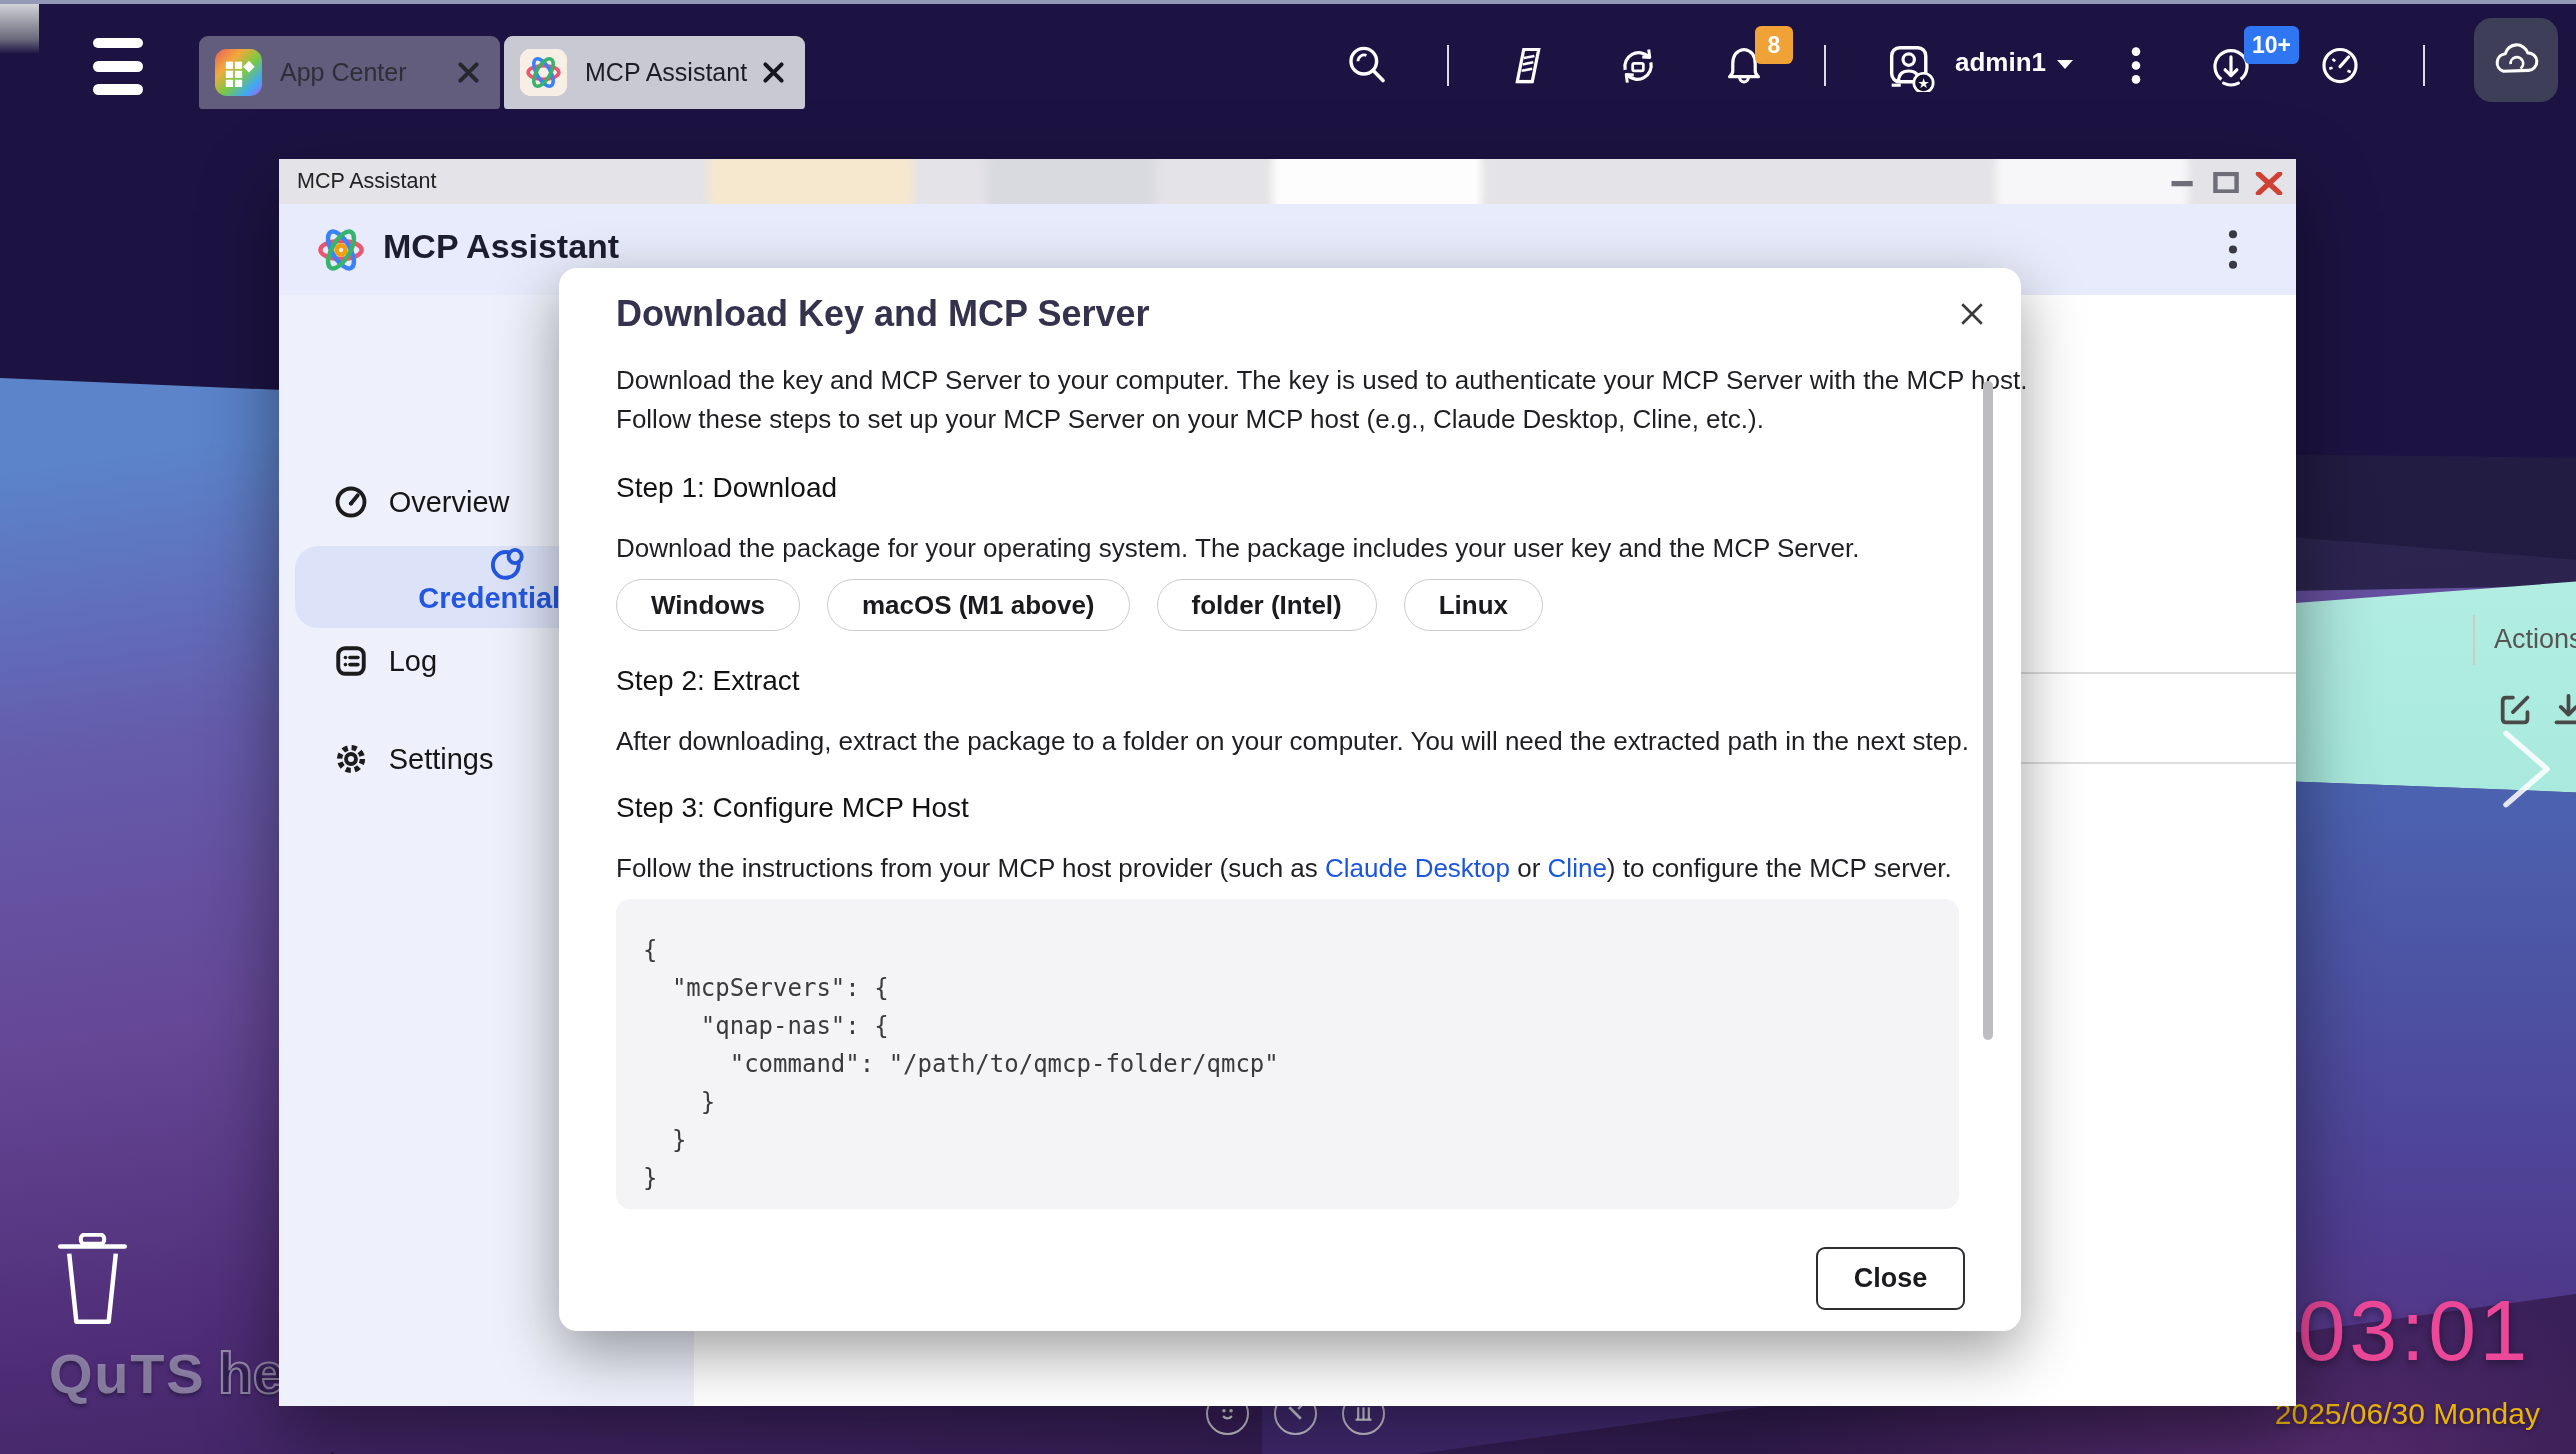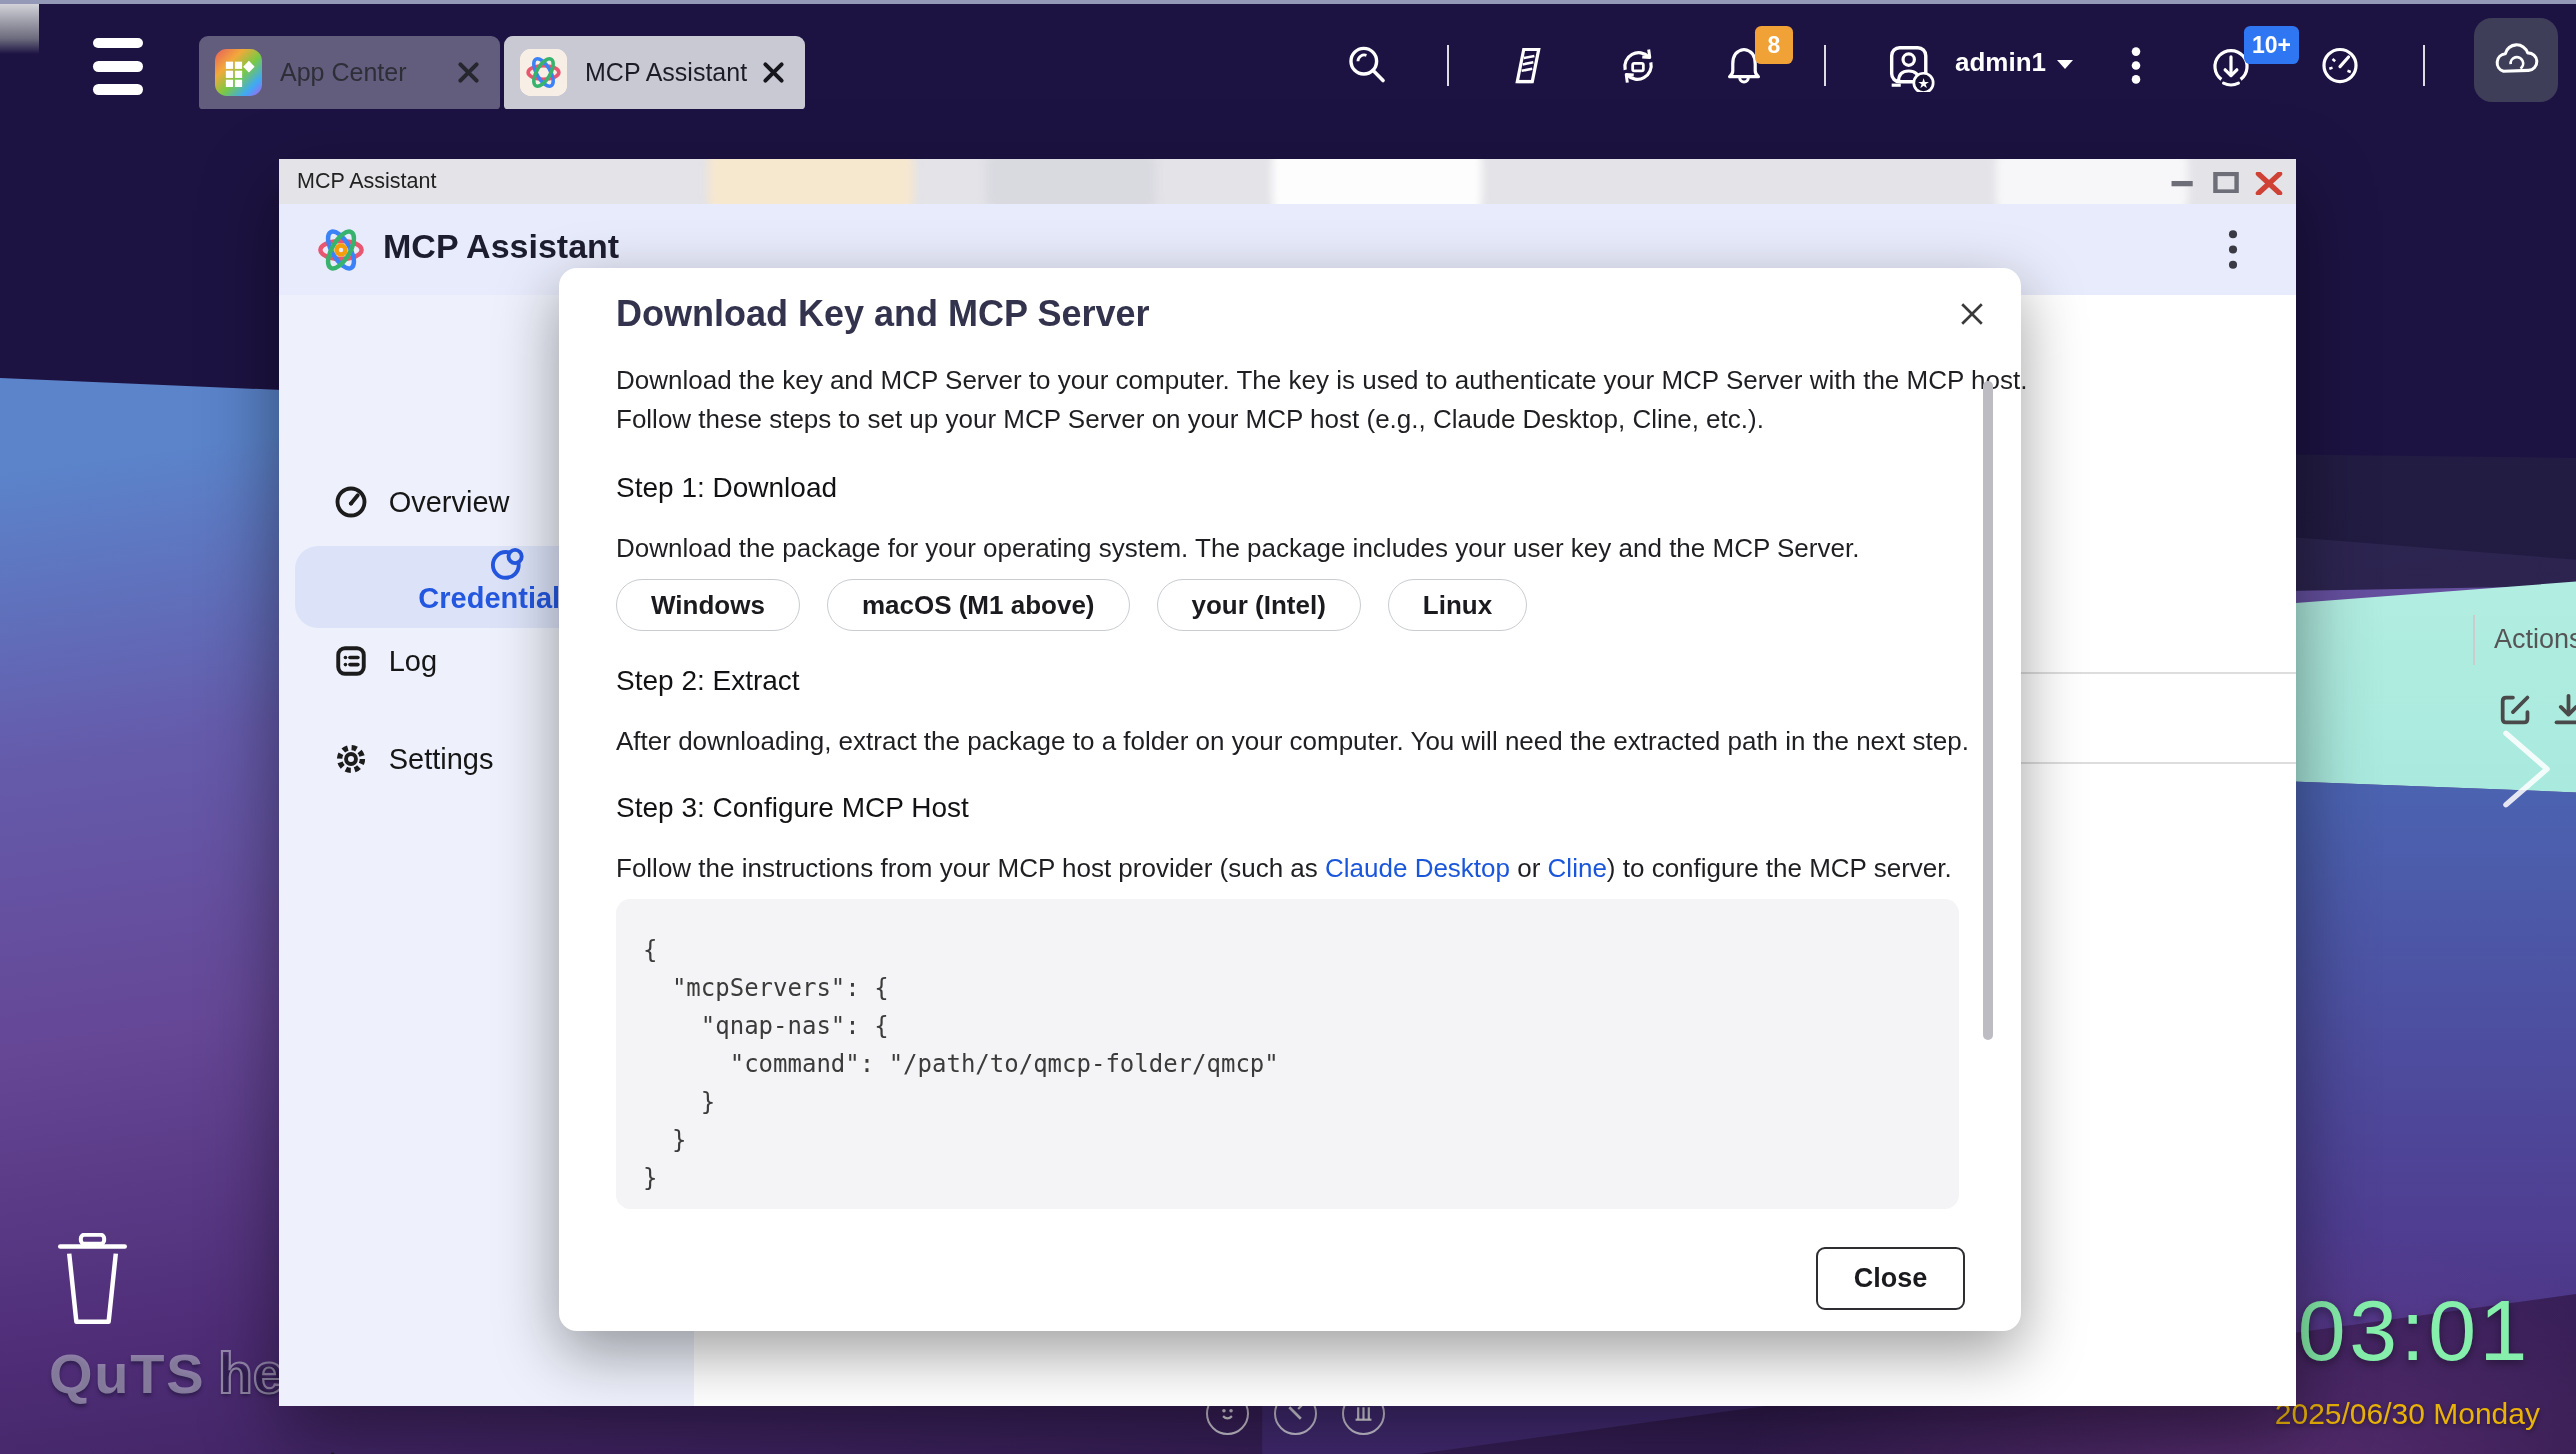--- a/index.html
+++ b/index.html
@@ -89,21 +89,21 @@
     display:flex;align-items:center;justify-content:center;cursor:pointer;}
   .m-scroll{position:absolute;left:1424px;top:113px;width:9.8px;height:659px;border-radius:5.4px;background:#bcbcc2;cursor:pointer;}
   
   .trash{left:52px;top:1233px;width:81px;height:95px;cursor:pointer;z-index:2;}
   .quts{left:49px;top:1340px;z-index:2;font-weight:bold;
     color:rgba(190,188,205,.58);text-shadow:0 2.7px 3.6px rgba(30,20,55,.55);white-space:nowrap;}
   .quts .big{font-size:56px;letter-spacing:1.8px;}
   .quts .hero{font-size:57px;margin-left:12.5px;color:transparent;
     -webkit-text-stroke:2.2px rgba(190,188,205,.65);}
   .clock{left:2093px;top:1281px;width:438px;text-align:right;font-size:86px;font-weight:300;
-    color:#86efac;letter-spacing:3.6px;text-shadow:0 2.7px 9px rgba(0,0,0,.4);z-index:2;}
+    color:#ec4899;letter-spacing:3.6px;text-shadow:0 2.7px 9px rgba(0,0,0,.4);z-index:2;}
   .datet{left:2093px;top:1397px;width:447px;text-align:right;font-size:30px;font-weight:normal;
     color:#eab308;text-shadow:0 1.8px 5.4px rgba(0,0,0,.4);z-index:2;}
   .dockc{top:1392px;width:39px;height:39px;border:2.7px solid rgba(255,255,255,.78);border-radius:50%;
     z-index:2;cursor:pointer;color:rgba(255,255,255,.85);display:flex;align-items:center;justify-content:center;
     font-size:18px;}
   .chev{left:2497px;top:726px;z-index:2;cursor:pointer;}
 </style>
 </head>
 <body>
 
@@ -292,21 +292,21 @@
 
       <div class="m-line" style="top:97px;">Download the key and MCP Server to your computer. The key is used to authenticate your MCP Server with the MCP host.</div>
       <div class="m-line" style="top:136px;">Follow these steps to set up your MCP Server on your MCP host (e.g., Claude Desktop, Cline, etc.).</div>
 
       <div class="m-step" style="top:204px;">Step 1: Download</div>
       <div class="m-line" style="top:265px;">Download the package for your operating system. The package includes your user key and the MCP Server.</div>
 
       <div class="os-row">
         <button class="os-btn">Windows</button>
         <button class="os-btn">macOS (M1 above)</button>
-        <button class="os-btn">your (Intel)</button>
+        <button class="os-btn">folder (Intel)</button>
         <button class="os-btn">Linux</button>
       </div>
 
       <div class="m-step" style="top:397px;">Step 2: Extract</div>
       <div class="m-line" style="top:458px;">After downloading, extract the package to a folder on your computer. You will need the extracted path in the next step.</div>
 
       <div class="m-step" style="top:524px;">Step 3: Configure MCP Host</div>
       <div class="m-line" style="top:585px;"><span>Follow the instructions from your MCP host provider (such as </span><span class="m-link">Claude Desktop</span><span> or </span><span class="m-link">Cline</span><span>) to configure the MCP server.</span></div>
 
       <div class="codeblock">

